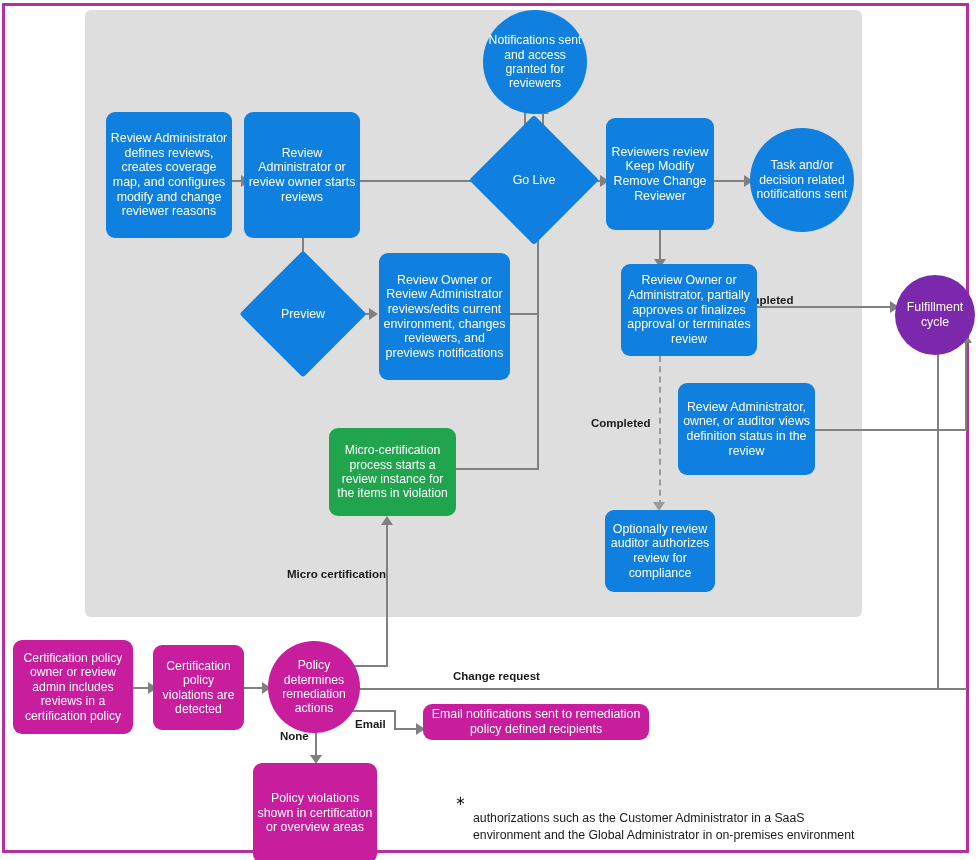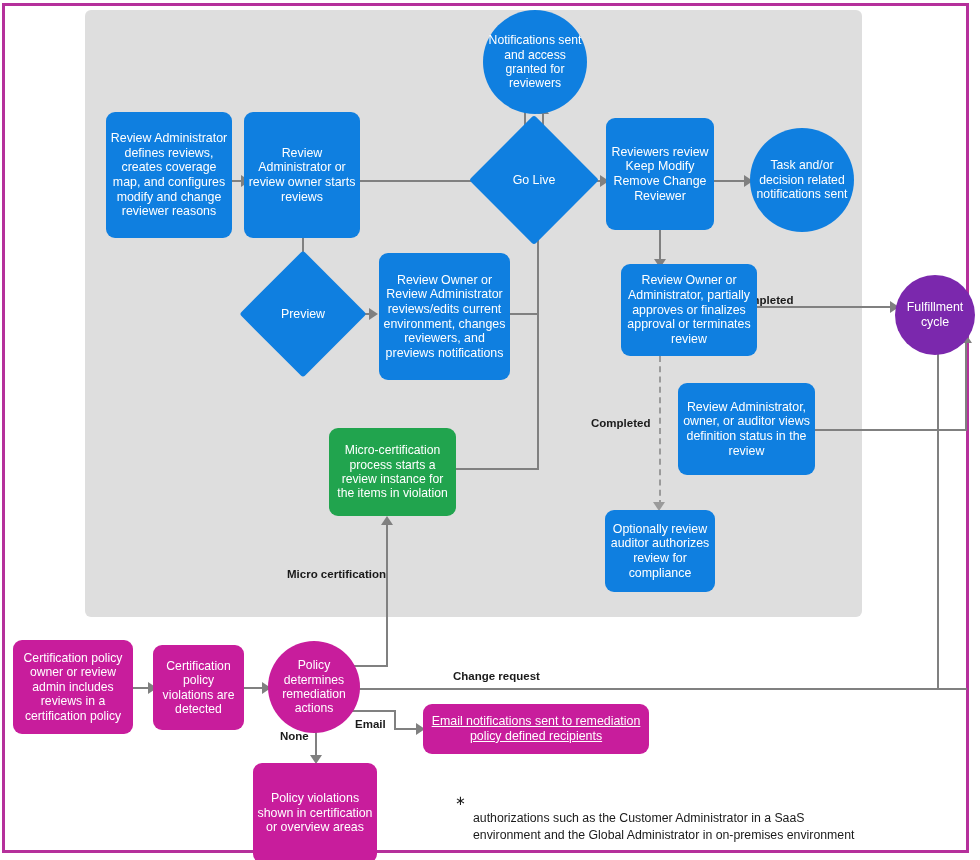--- a/index.html
+++ b/index.html
@@ -217,21 +217,21 @@
   </div>
 
   <div class="node rect magenta" style="left:153px;top:645px;width:91px;height:85px;font-size:12.2px;">
     <span>Certification policy violations are detected</span>
   </div>
 
   <div class="node circle magenta" style="left:268px;top:641px;width:92px;height:92px;font-size:12.2px;">
     <span>Policy determines remediation actions</span>
   </div>
 
-  <div class="node rect magenta" style="left:423px;top:704px;width:226px;height:50px;font-size:12.4px;text-decoration:underline;">
+  <div class="node rect magenta" style="left:423px;top:704px;width:226px;height:36px;font-size:12.4px;">
     <span>Email notifications sent to remediation policy defined recipients</span>
   </div>
 
   <div class="node rect magenta" style="left:253px;top:763px;width:124px;height:100px;font-size:12.4px;">
     <span>Policy violations shown in certification or overview areas</span>
   </div>
 
   <div class="fn-bullet" style="left:455px;top:793px;">∗</div>
   <div class="footnote" style="left:473px;top:810px;">authorizations such as the Customer Administrator in a SaaS</div>
   <div class="footnote" style="left:473px;top:827px;">environment and the Global Administrator in on-premises environment</div>

